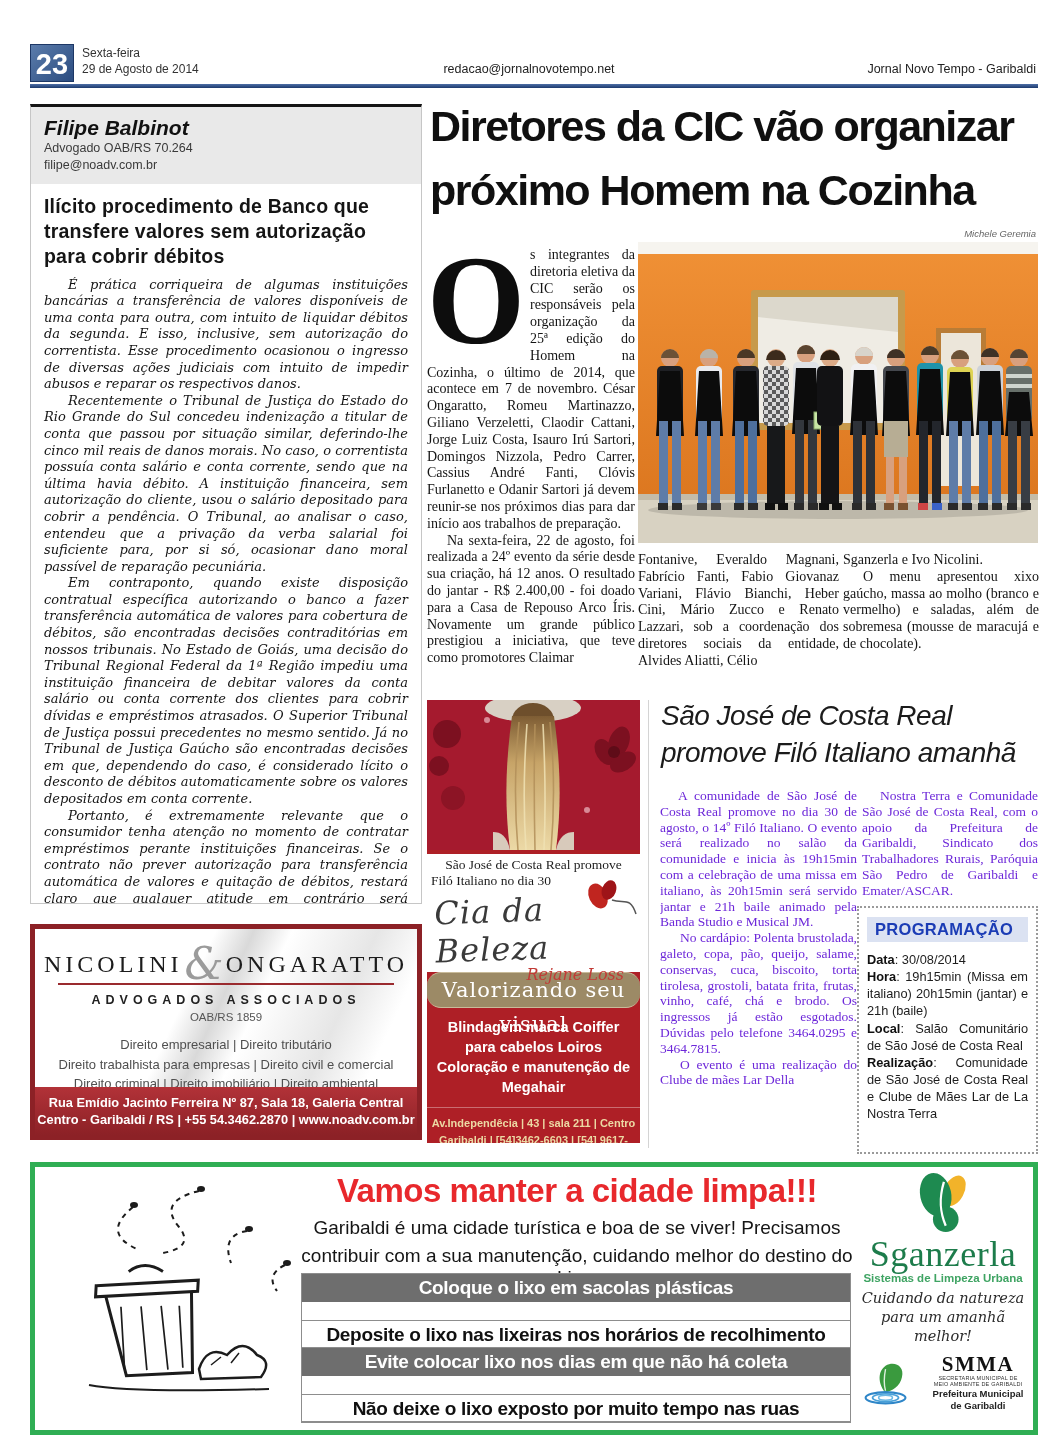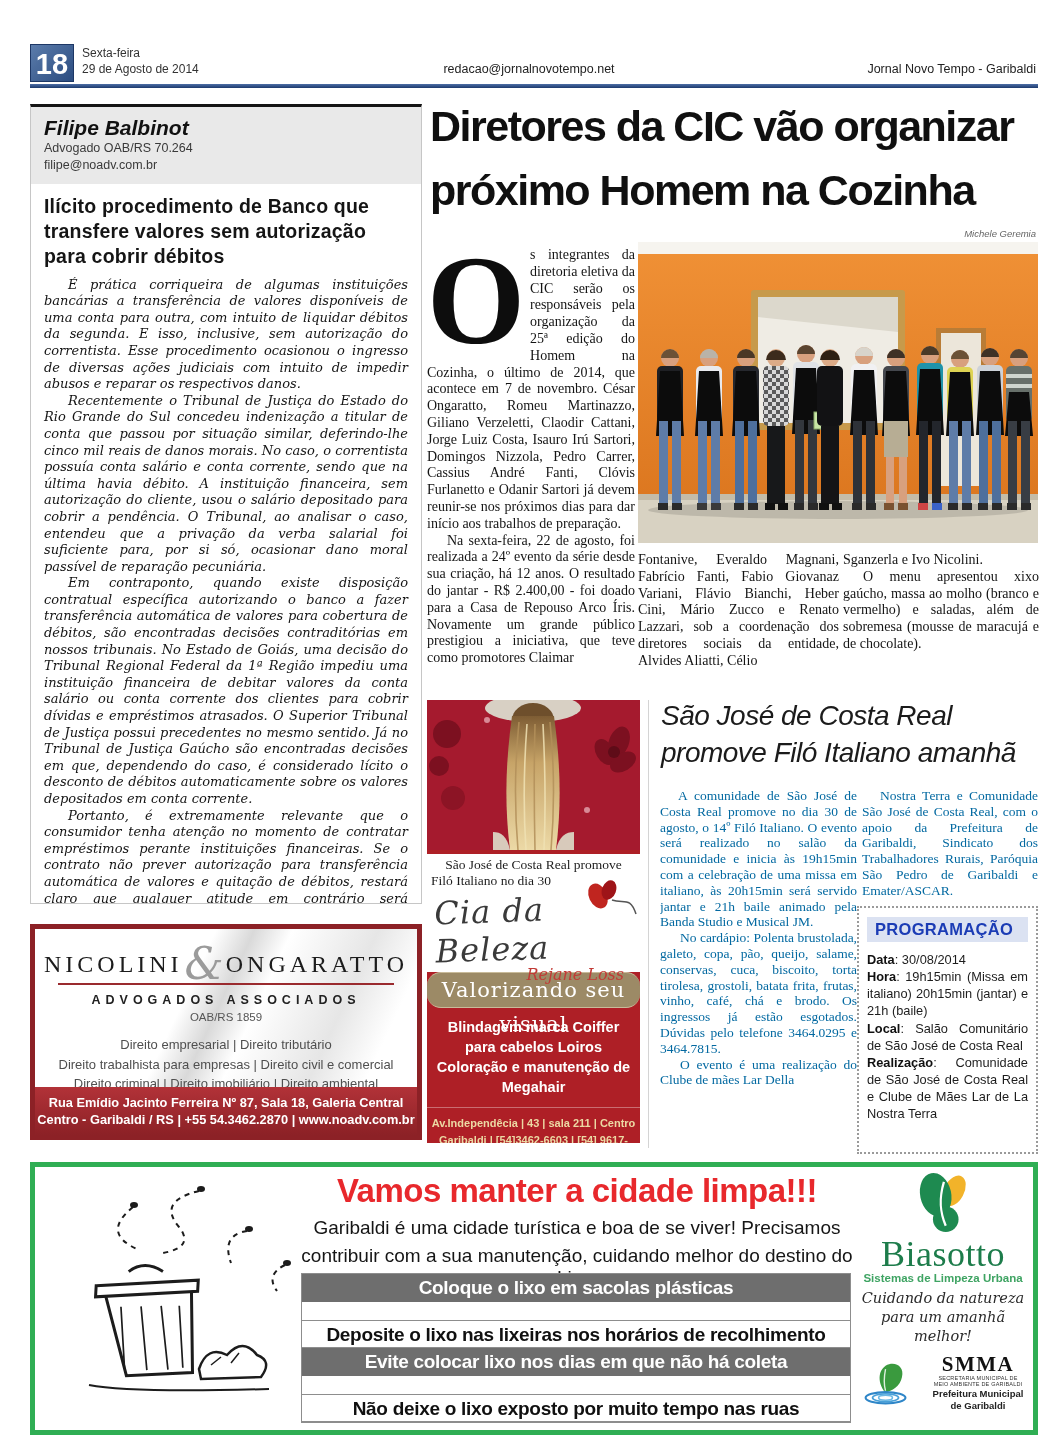--- a/index.html
+++ b/index.html
@@ -72,21 +72,21 @@
   .cic-col2 { position:absolute; left:638px; top:552px; width:201px; }
   .cic-col3 { position:absolute; left:843px; top:552px; width:196px; }
   .cic-col3 p + p { text-indent:20px; }
 
   
   .sj-rule-v { position:absolute; left:648px; top:700px; width:1px; height:448px; background:#d4d4d4; }
   .sj-title { position:absolute; left:661px; top:697px; width:380px;
     font-style:italic; font-size:28px; line-height:37px; letter-spacing:-.5px; color:#1b1b1b; }
   .sj-col { position:absolute; }
   .sj-col p { font-family:"Liberation Serif", serif; font-size:13.5px; line-height:15.8px;
-    text-align:justify; color:#0369a1; }
+    text-align:justify; color:#6d28d9; }
   .sj-col1 { left:660px; top:788px; width:197px; height:362px; overflow:hidden; }
   .sj-col1 p { text-indent:18px; }
   .sj-col2 { left:862px; top:788px; width:176px; }
   .sj-col2 p { text-indent:18px; }
   .prog {
     position:absolute; left:857px; top:906px; width:181px; height:248px;
     border:2px dotted #9a9a9a; background:#fff; padding:9px 8px;
   }
   .prog-title { display:block; background:#dbe2f2; color:#1b3cb5; font-weight:bold;
     font-size:16.5px; padding:3px 8px; margin-bottom:9px; letter-spacing:.3px; }
@@ -132,21 +132,21 @@
   .smma-name { font-family:"Liberation Serif", serif; font-weight:bold; font-size:21px;
     letter-spacing:1.5px; color:#111; line-height:1; }
   .smma-tiny { font-size:5.5px; color:#333; letter-spacing:.2px; }
   .smma-pref { font-size:9.5px; font-weight:bold; color:#222; line-height:1.15; margin-top:2px; }
 </style>
 </head>
 <body>
 
 <div id="page">
 
-  <div class="hdr-num">18</div>
+  <div class="hdr-num">23</div>
   <div class="hdr-day">Sexta-feira</div>
   <div class="hdr-date">29 de Agosto de 2014</div>
   <div class="hdr-email">redacao@jornalnovotempo.net</div>
   <div class="hdr-paper">Jornal Novo Tempo - Garibaldi</div>
   <div class="hdr-rule"></div>
 
   <div class="lcol">
     <div class="author-block">
       <div class="author-name">Filipe Balbinot</div>
       <div class="author-line">Advogado OAB/RS 70.264</div>
@@ -477,21 +477,21 @@
       <div class="bar dark">Evite colocar lixo nos dias em que não há coleta</div>
       <div class="bar light">Não deixe o lixo exposto por muito tempo nas ruas</div>
     </div>
     <div class="bia">
       <svg width="66" height="64" viewBox="0 0 70 70">
         <ellipse cx="47" cy="24" rx="11" ry="18" transform="rotate(28 47 24)" fill="#f2b32a"></ellipse>
         <ellipse cx="27" cy="28" rx="17" ry="24" transform="rotate(-12 27 28)" fill="#1e8a50"></ellipse>
         <ellipse cx="38" cy="55" rx="14" ry="14" fill="#1e8a50"></ellipse>
         <path d="M36,14 C30,34 32,48 38,62" stroke="#ffffff" stroke-width="2.5" fill="none"></path>
       </svg>
-      <div class="bia-name">Biasotto</div>
+      <div class="bia-name">Sganzerla</div>
       <div class="bia-sub">Sistemas de Limpeza Urbana</div>
       <div class="bia-slogan">
         <div>Cuidando da natureza</div>
         <div>para um amanhã melhor!</div>
       </div>
       <div class="smma-wrap">
         <svg width="52" height="46" viewBox="0 0 60 52">
           <path d="M26,6 C37,0 48,7 45,19 C43,30 33,35 26,37 C19,30 15,14 26,6 Z" fill="#3a9a3e"></path>
           <path d="M26,10 C24,20 24,28 26,35" stroke="#dff0df" stroke-width="1.6" fill="none"></path>
           <ellipse cx="26" cy="43" rx="23" ry="6.5" stroke="#2f86c8" stroke-width="2.4" fill="none"></ellipse>

